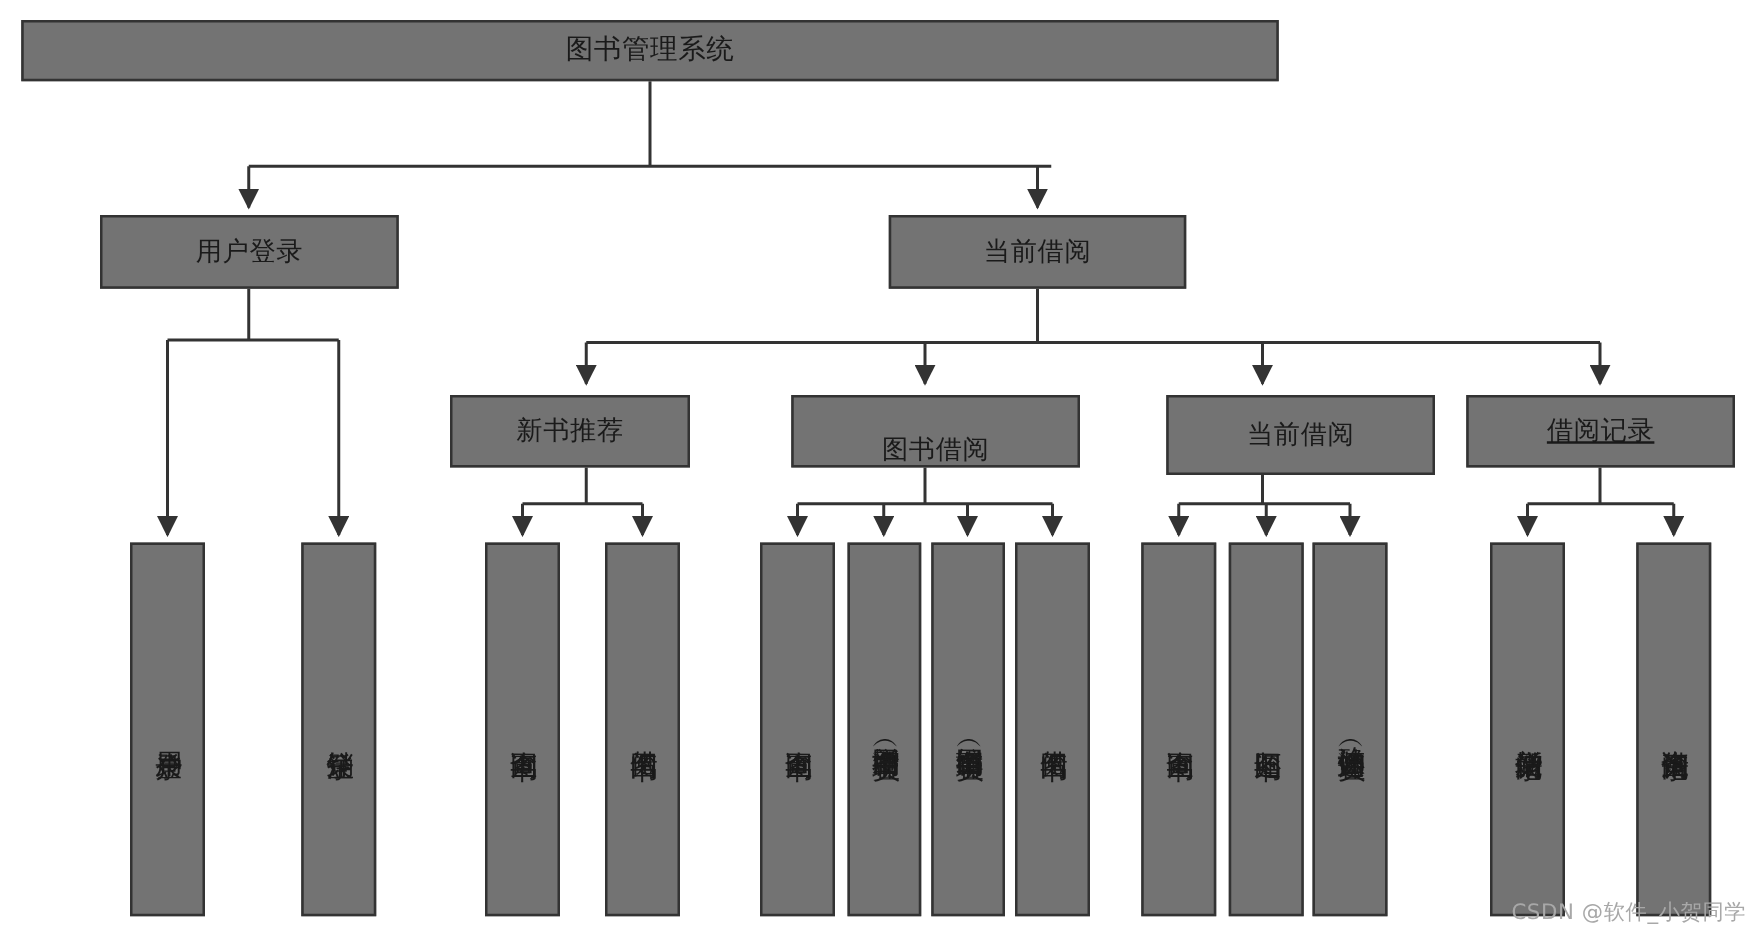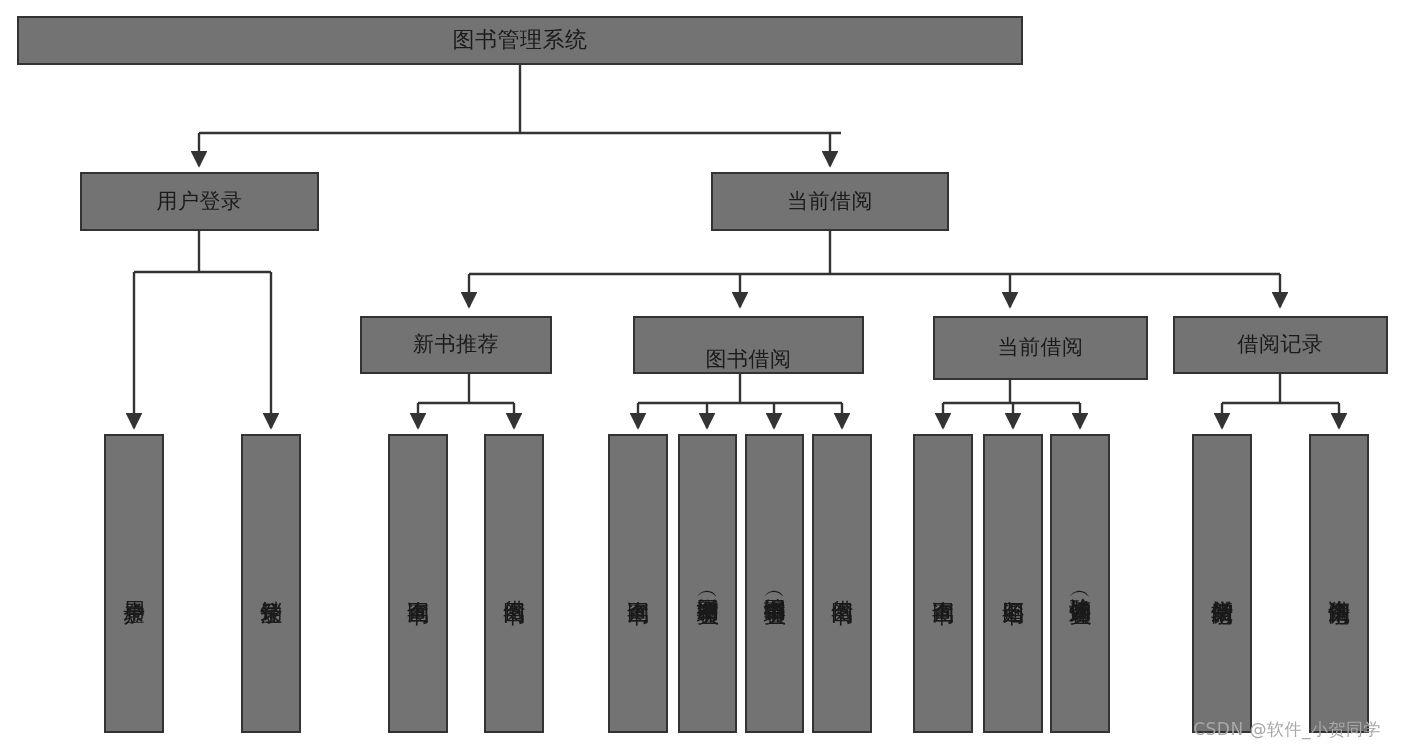--- a/index.html
+++ b/index.html
@@ -62,21 +62,21 @@
   svg#links {
     position: absolute;
     left: 0;
     top: 0;
     width: 1405px;
     height: 747px;
     pointer-events: none;
   }
   #watermark {
     position: absolute;
-    right: 24px;
+    right: 8px;
     bottom: 6px;
     font-size: 17px;
     color: #a8a8a8;
     letter-spacing: 0.5px;
     white-space: nowrap;
     font-family: "DejaVu Sans", "Liberation Sans", sans-serif;
   }
 </style>
 </head>
 <body>
@@ -146,21 +146,21 @@
 
   <div class="node horiz" style="left:360px; top:316px; width:192px; height:58px;">
     <span class="label">新书推荐</span>
   </div>
   <div class="node horiz" style="left:633px; top:316px; width:231px; height:58px;align-items:flex-end;">
     <span class="label">图书借阅</span>
   </div>
   <div class="node horiz" style="left:933px; top:316px; width:215px; height:64px;">
     <span class="label">当前借阅</span>
   </div>
-  <div class="node horiz" style="left:1173px; top:316px; width:215px; height:58px;">
+  <div class="node horiz" style="left:1173px; top:316px; width:215px; height:58px;text-decoration:underline;">
     <span class="label">借阅记录</span>
   </div>
 
   <div class="node vert" style="left:104px; top:434px; width:60px; height:299px;">
     <span class="label">用户登录</span>
   </div>
   <div class="node vert" style="left:241px; top:434px; width:60px; height:299px;">
     <span class="label">注销登录</span>
   </div>
 

